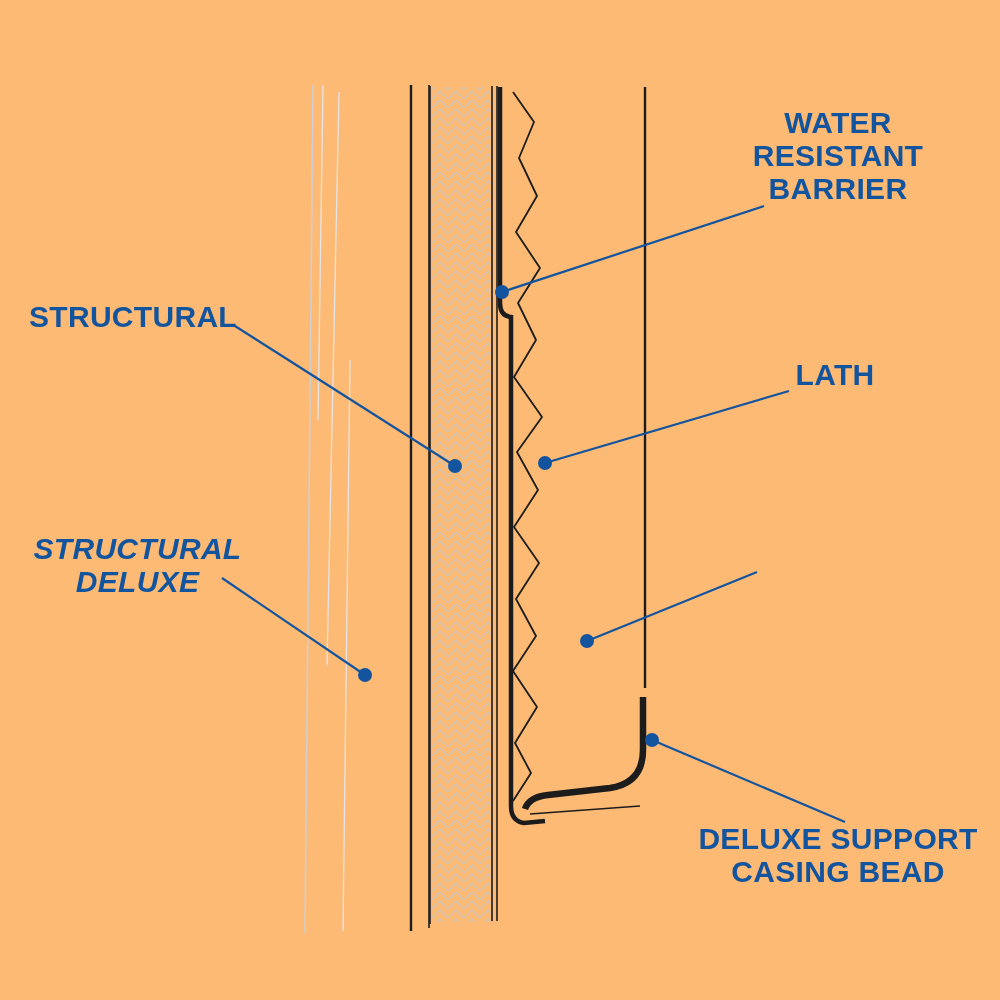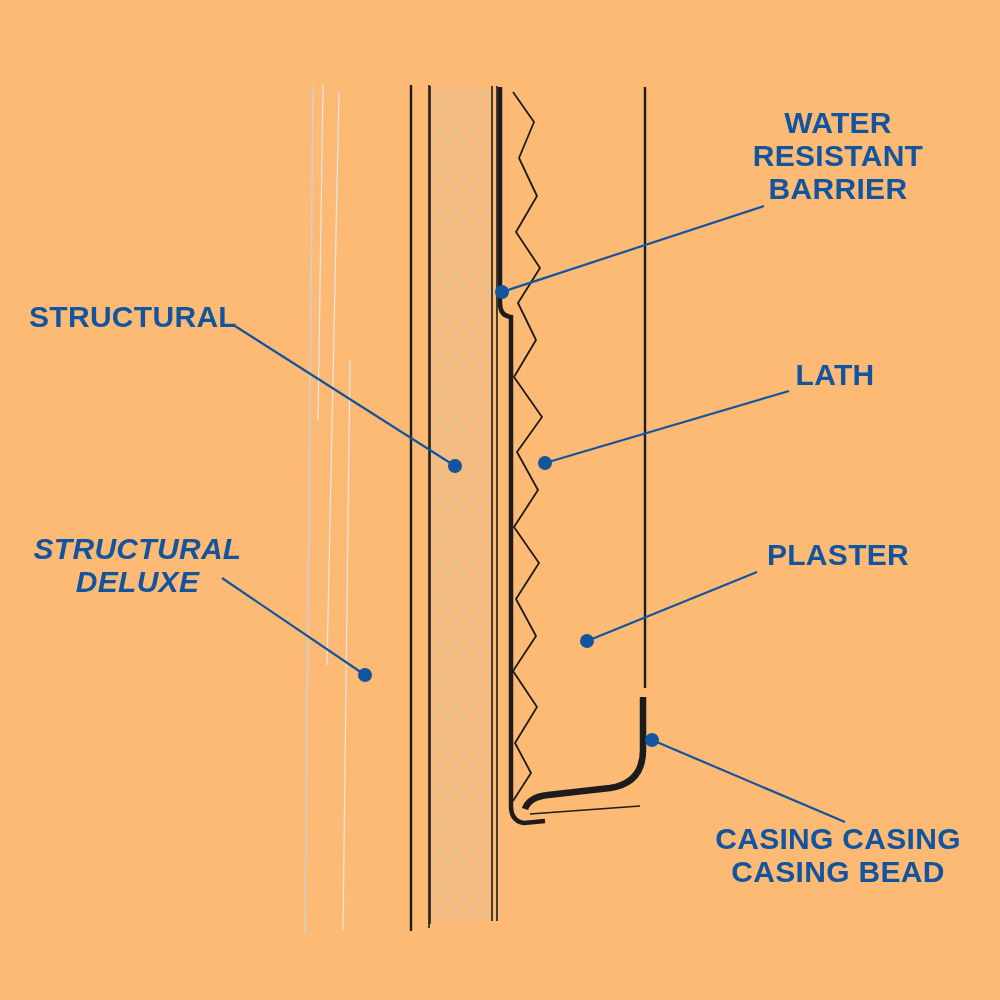--- a/index.html
+++ b/index.html
@@ -115,22 +115,19 @@
 
   <div class="label" style="left:760px; top:358px; width:150px;text-align:center;">
     <span>LATH</span>
   </div>
 
   <div class="label" style="left:15px; top:532px; width:245px;font-style:italic;">
     <span>STRUCTURAL</span>
     <span>DELUXE</span>
   </div>
 
-  <div class="label" style="left:733px; top:538px; width:210px;">
-    <span>PLASTER</span>
-  </div>
 
   <div class="label" style="left:688px; top:822px; width:300px;">
-    <span>CASING CASING</span>
+    <span>DELUXE SUPPORT</span>
     <span>CASING BEAD</span>
   </div>
 
 </div>
 
 </body></html>

